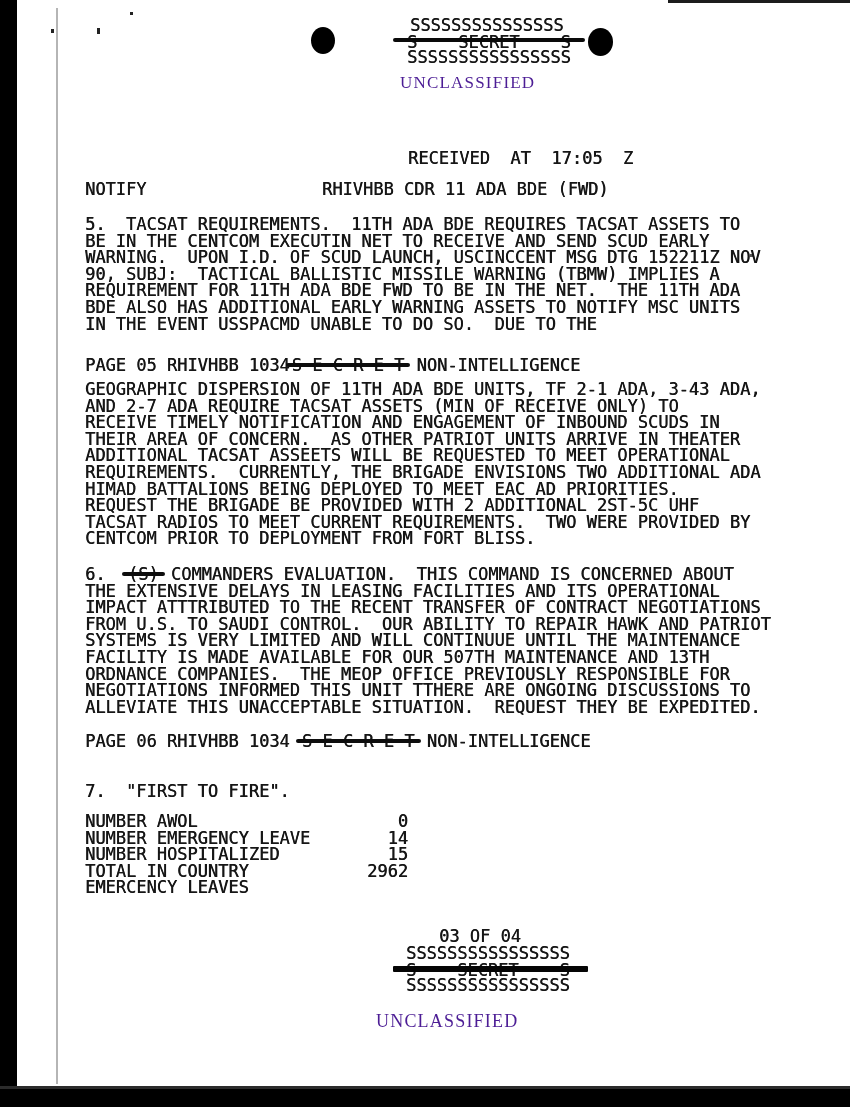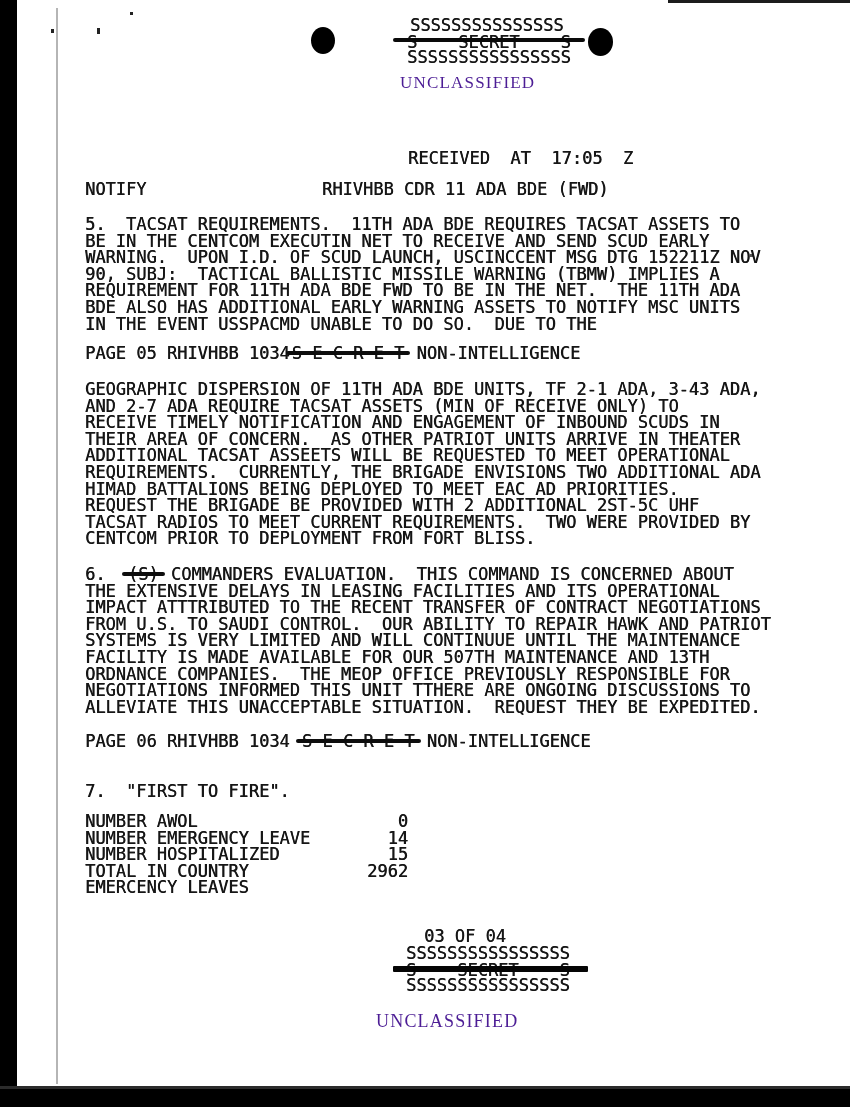--- a/index.html
+++ b/index.html
@@ -71,29 +71,29 @@
   </span>
 </div>
 <div class="abs mono stamp-row" style="left:407px;top:49px;">SSSSSSSSSSSSSSSS</div>
 <div class="abs stamp-sans" style="left:400px;top:73px;">UNCLASSIFIED</div>
 
 <div class="abs mono" style="left:408px;top:150px;">RECEIVED  AT  17:05  Z</div>
 <div class="abs mono" style="left:85px;top:181px;">NOTIFY</div>
 <div class="abs mono" style="left:281px;top:181px;margin-left:41px;">RHIVHBB CDR 11 ADA BDE (FWD)</div>
 
 <div class="abs mono" style="left:85px;top:216px;"><div class="tline"><span>5.  TACSAT REQUIREMENTS.  11TH ADA BDE REQUIRES TACSAT ASSETS TO</span></div><div class="tline"><span>BE IN THE CENTCOM EXECUTIN NET TO RECEIVE AND SEND SCUD EARLY</span></div><div class="tline"><span>WARNING.  UPON I.D. OF SCUD LAUNCH, USCINCCENT MSG DTG 152211Z NOV</span></div><div class="tline"><span>90, SUBJ:  TACTICAL BALLISTIC MISSILE WARNING (TBMW) IMPLIES A</span></div><div class="tline"><span>REQUIREMENT FOR 11TH ADA BDE FWD TO BE IN THE NET.  THE 11TH ADA</span></div><div class="tline"><span>BDE ALSO HAS ADDITIONAL EARLY WARNING ASSETS TO NOTIFY MSC UNITS</span></div><div class="tline"><span>IN THE EVENT USSPACMD UNABLE TO DO SO.  DUE TO THE</span></div></div>
-<div class="abs mono" style="left:85px;top:345px;"><div class="tline"><span>PAGE 05 RHIVHBB 1034</span><span class="struck">S E C R E T</span><span> NON-INTELLIGENCE</span></div></div>
+<div class="abs mono" style="left:85px;top:357px;"><div class="tline"><span>PAGE 05 RHIVHBB 1034</span><span class="struck">S E C R E T</span><span> NON-INTELLIGENCE</span></div></div>
 <div class="abs mono" style="left:85px;top:381px;"><div class="tline"><span>GEOGRAPHIC DISPERSION OF 11TH ADA BDE UNITS, TF 2-1 ADA, 3-43 ADA,</span></div><div class="tline"><span>AND 2-7 ADA REQUIRE TACSAT ASSETS (MIN OF RECEIVE ONLY) TO</span></div><div class="tline"><span>RECEIVE TIMELY NOTIFICATION AND ENGAGEMENT OF INBOUND SCUDS IN</span></div><div class="tline"><span>THEIR AREA OF CONCERN.  AS OTHER PATRIOT UNITS ARRIVE IN THEATER</span></div><div class="tline"><span>ADDITIONAL TACSAT ASSEETS WILL BE REQUESTED TO MEET OPERATIONAL</span></div><div class="tline"><span>REQUIREMENTS.  CURRENTLY, THE BRIGADE ENVISIONS TWO ADDITIONAL ADA</span></div><div class="tline"><span>HIMAD BATTALIONS BEING DEPLOYED TO MEET EAC AD PRIORITIES.</span></div><div class="tline"><span>REQUEST THE BRIGADE BE PROVIDED WITH 2 ADDITIONAL 2ST-5C UHF</span></div><div class="tline"><span>TACSAT RADIOS TO MEET CURRENT REQUIREMENTS.  TWO WERE PROVIDED BY</span></div><div class="tline"><span>CENTCOM PRIOR TO DEPLOYMENT FROM FORT BLISS.</span></div></div>
 <div class="abs mono" style="left:85px;top:566px;"><div class="tline"><span>6.  </span><span class="struck">(S)</span><span> COMMANDERS EVALUATION.  THIS COMMAND IS CONCERNED ABOUT</span></div><div class="tline"><span>THE EXTENSIVE DELAYS IN LEASING FACILITIES AND ITS OPERATIONAL</span></div><div class="tline"><span>IMPACT ATTTRIBUTED TO THE RECENT TRANSFER OF CONTRACT NEGOTIATIONS</span></div><div class="tline"><span>FROM U.S. TO SAUDI CONTROL.  OUR ABILITY TO REPAIR HAWK AND PATRIOT</span></div><div class="tline"><span>SYSTEMS IS VERY LIMITED AND WILL CONTINUUE UNTIL THE MAINTENANCE</span></div><div class="tline"><span>FACILITY IS MADE AVAILABLE FOR OUR 507TH MAINTENANCE AND 13TH</span></div><div class="tline"><span>ORDNANCE COMPANIES.  THE MEOP OFFICE PREVIOUSLY RESPONSIBLE FOR</span></div><div class="tline"><span>NEGOTIATIONS INFORMED THIS UNIT TTHERE ARE ONGOING DISCUSSIONS TO</span></div><div class="tline"><span>ALLEVIATE THIS UNACCEPTABLE SITUATION.  REQUEST THEY BE EXPEDITED.</span></div></div>
 <div class="abs mono" style="left:85px;top:733px;text-align:center;"><div class="tline"><span>PAGE 06 RHIVHBB 1034 </span><span class="struck">S E C R E T</span><span> NON-INTELLIGENCE</span></div></div>
 <div class="abs mono" style="left:85px;top:783px;"><div class="tline"><span>7.  "FIRST TO FIRE".</span></div></div>
 
 <div class="abs mono" style="left:85px;top:813px;"><div class="ptable-row"><div class="ptable-label">NUMBER AWOL</div><div class="ptable-value">0</div></div><div class="ptable-row"><div class="ptable-label">NUMBER EMERGENCY LEAVE</div><div class="ptable-value">14</div></div><div class="ptable-row"><div class="ptable-label">NUMBER HOSPITALIZED</div><div class="ptable-value">15</div></div><div class="ptable-row"><div class="ptable-label">TOTAL IN COUNTRY</div><div class="ptable-value">2962</div></div><div class="ptable-row"><div class="ptable-label">EMERCENCY LEAVES</div><div class="ptable-value"></div></div></div>
 
-<div class="abs mono" style="left:424px;top:928px;">03 OF 04</div>
+<div class="abs mono" style="left:439px;top:928px;">03 OF 04</div>
 <div class="abs mono stamp-row" style="left:406px;top:945px;">SSSSSSSSSSSSSSSS</div>
 <div class="abs" style="left:406px;top:961px;">
   <span class="stamp-secret-wrap">
     <span class="mono">S    SECRET    S</span>
     <span class="strike-bottom"></span>
   </span>
 </div>
 <div class="abs mono stamp-row" style="left:406px;top:977px;">SSSSSSSSSSSSSSSS</div>
 <div class="abs stamp-sans" style="left:376px;top:1011px;font-size:18px;">UNCLASSIFIED</div>
 

